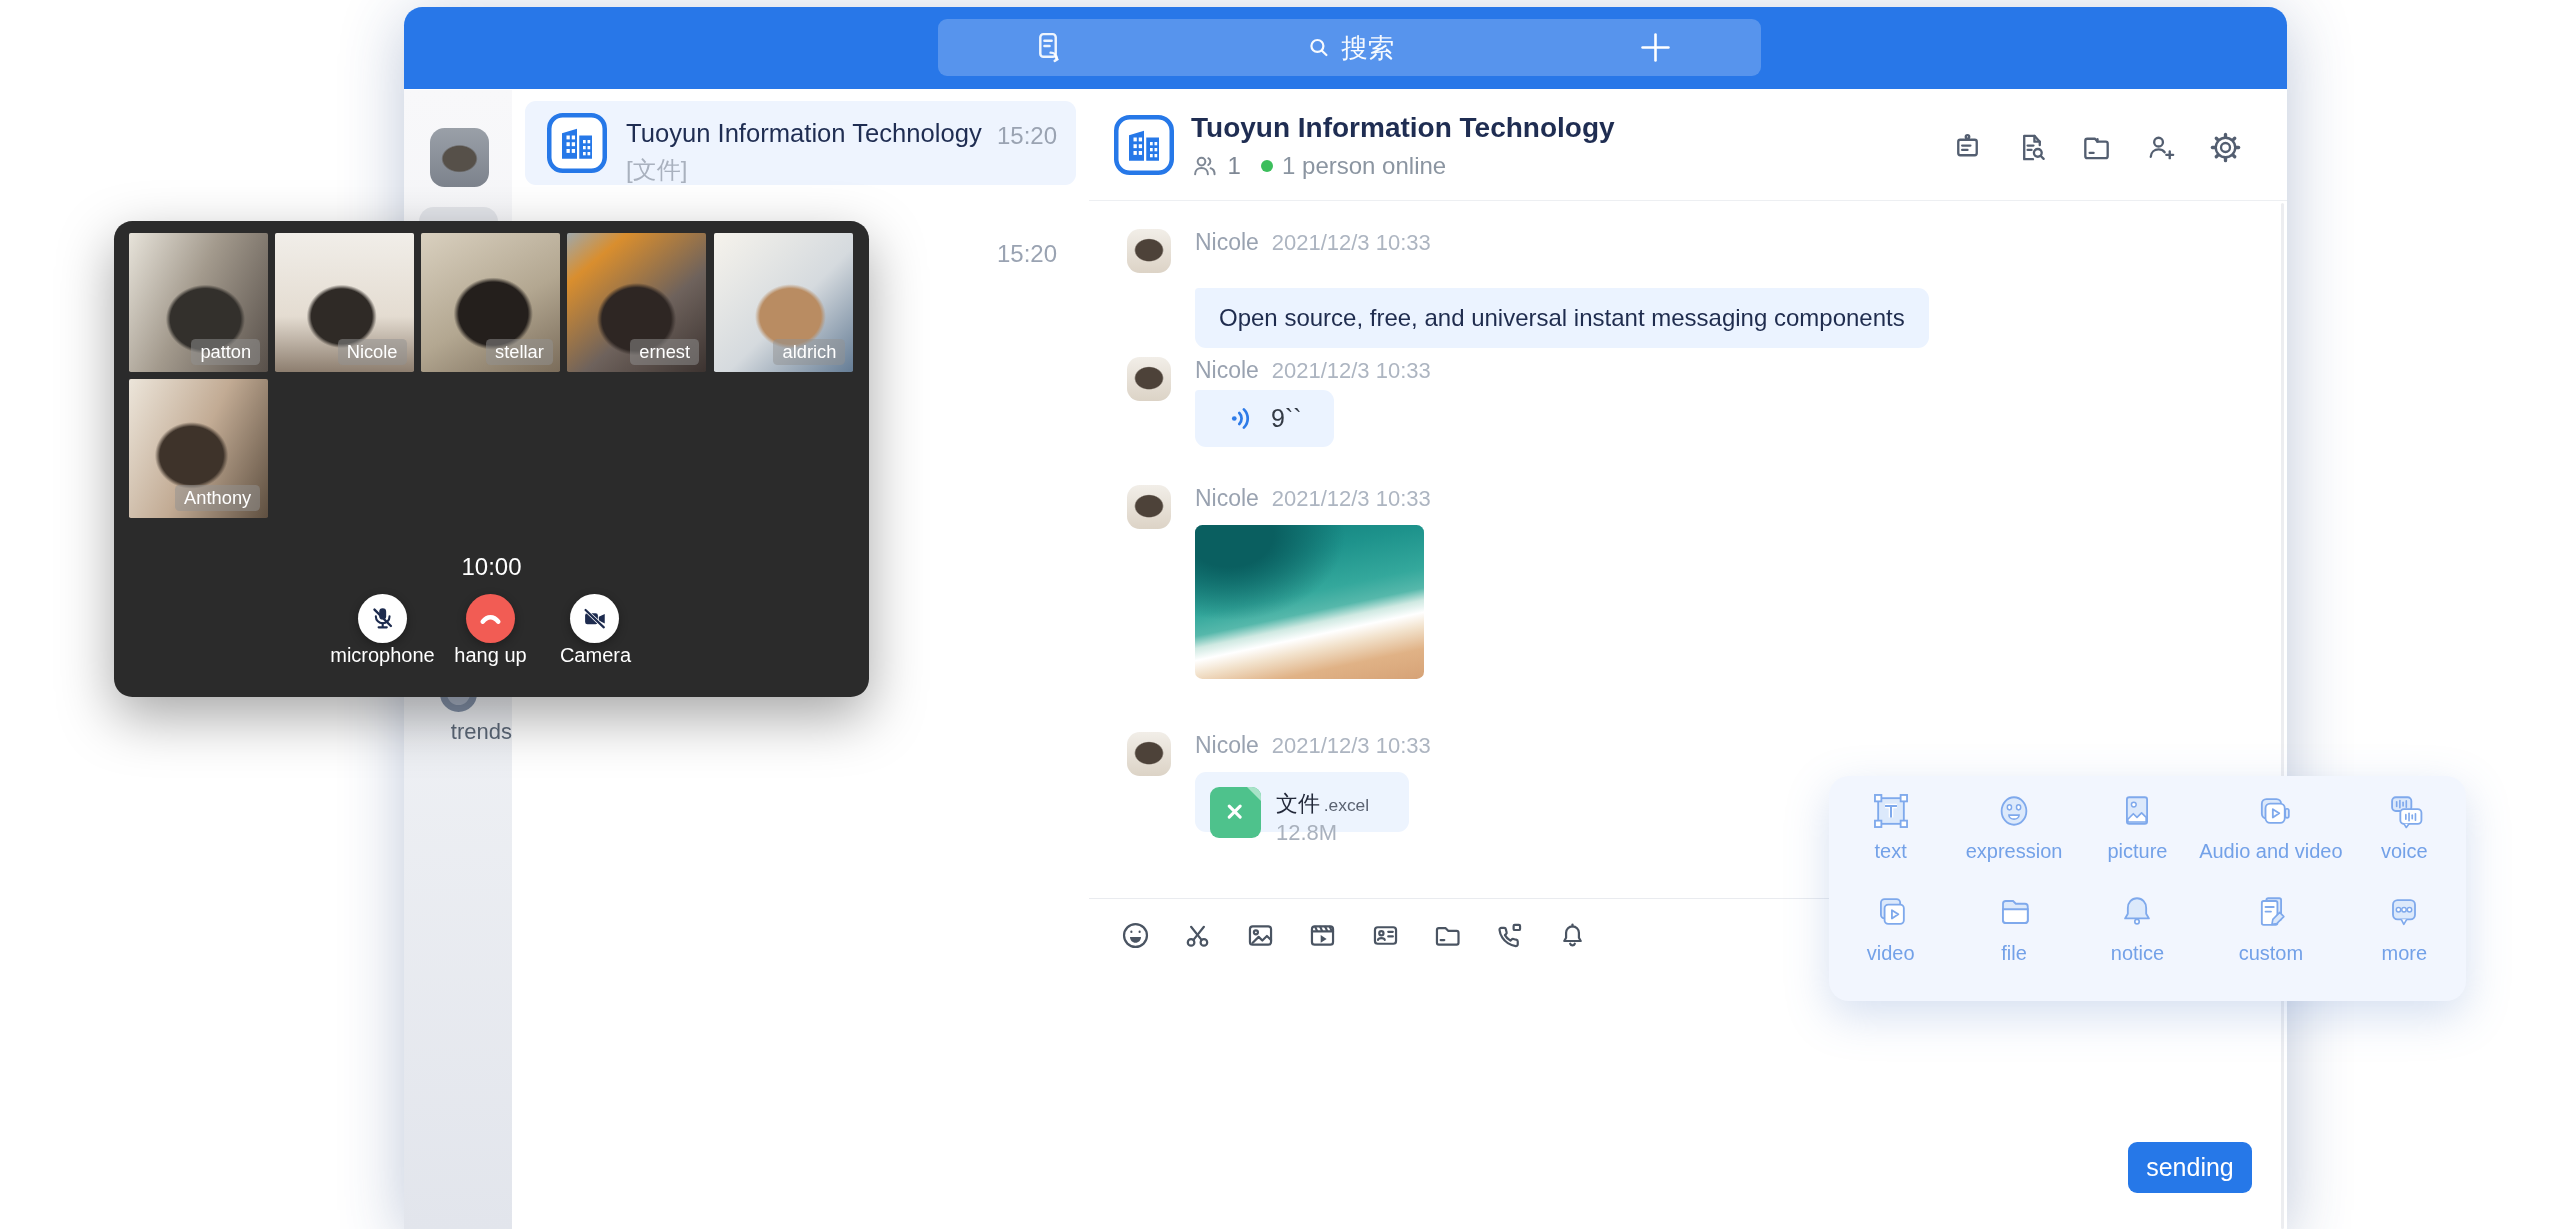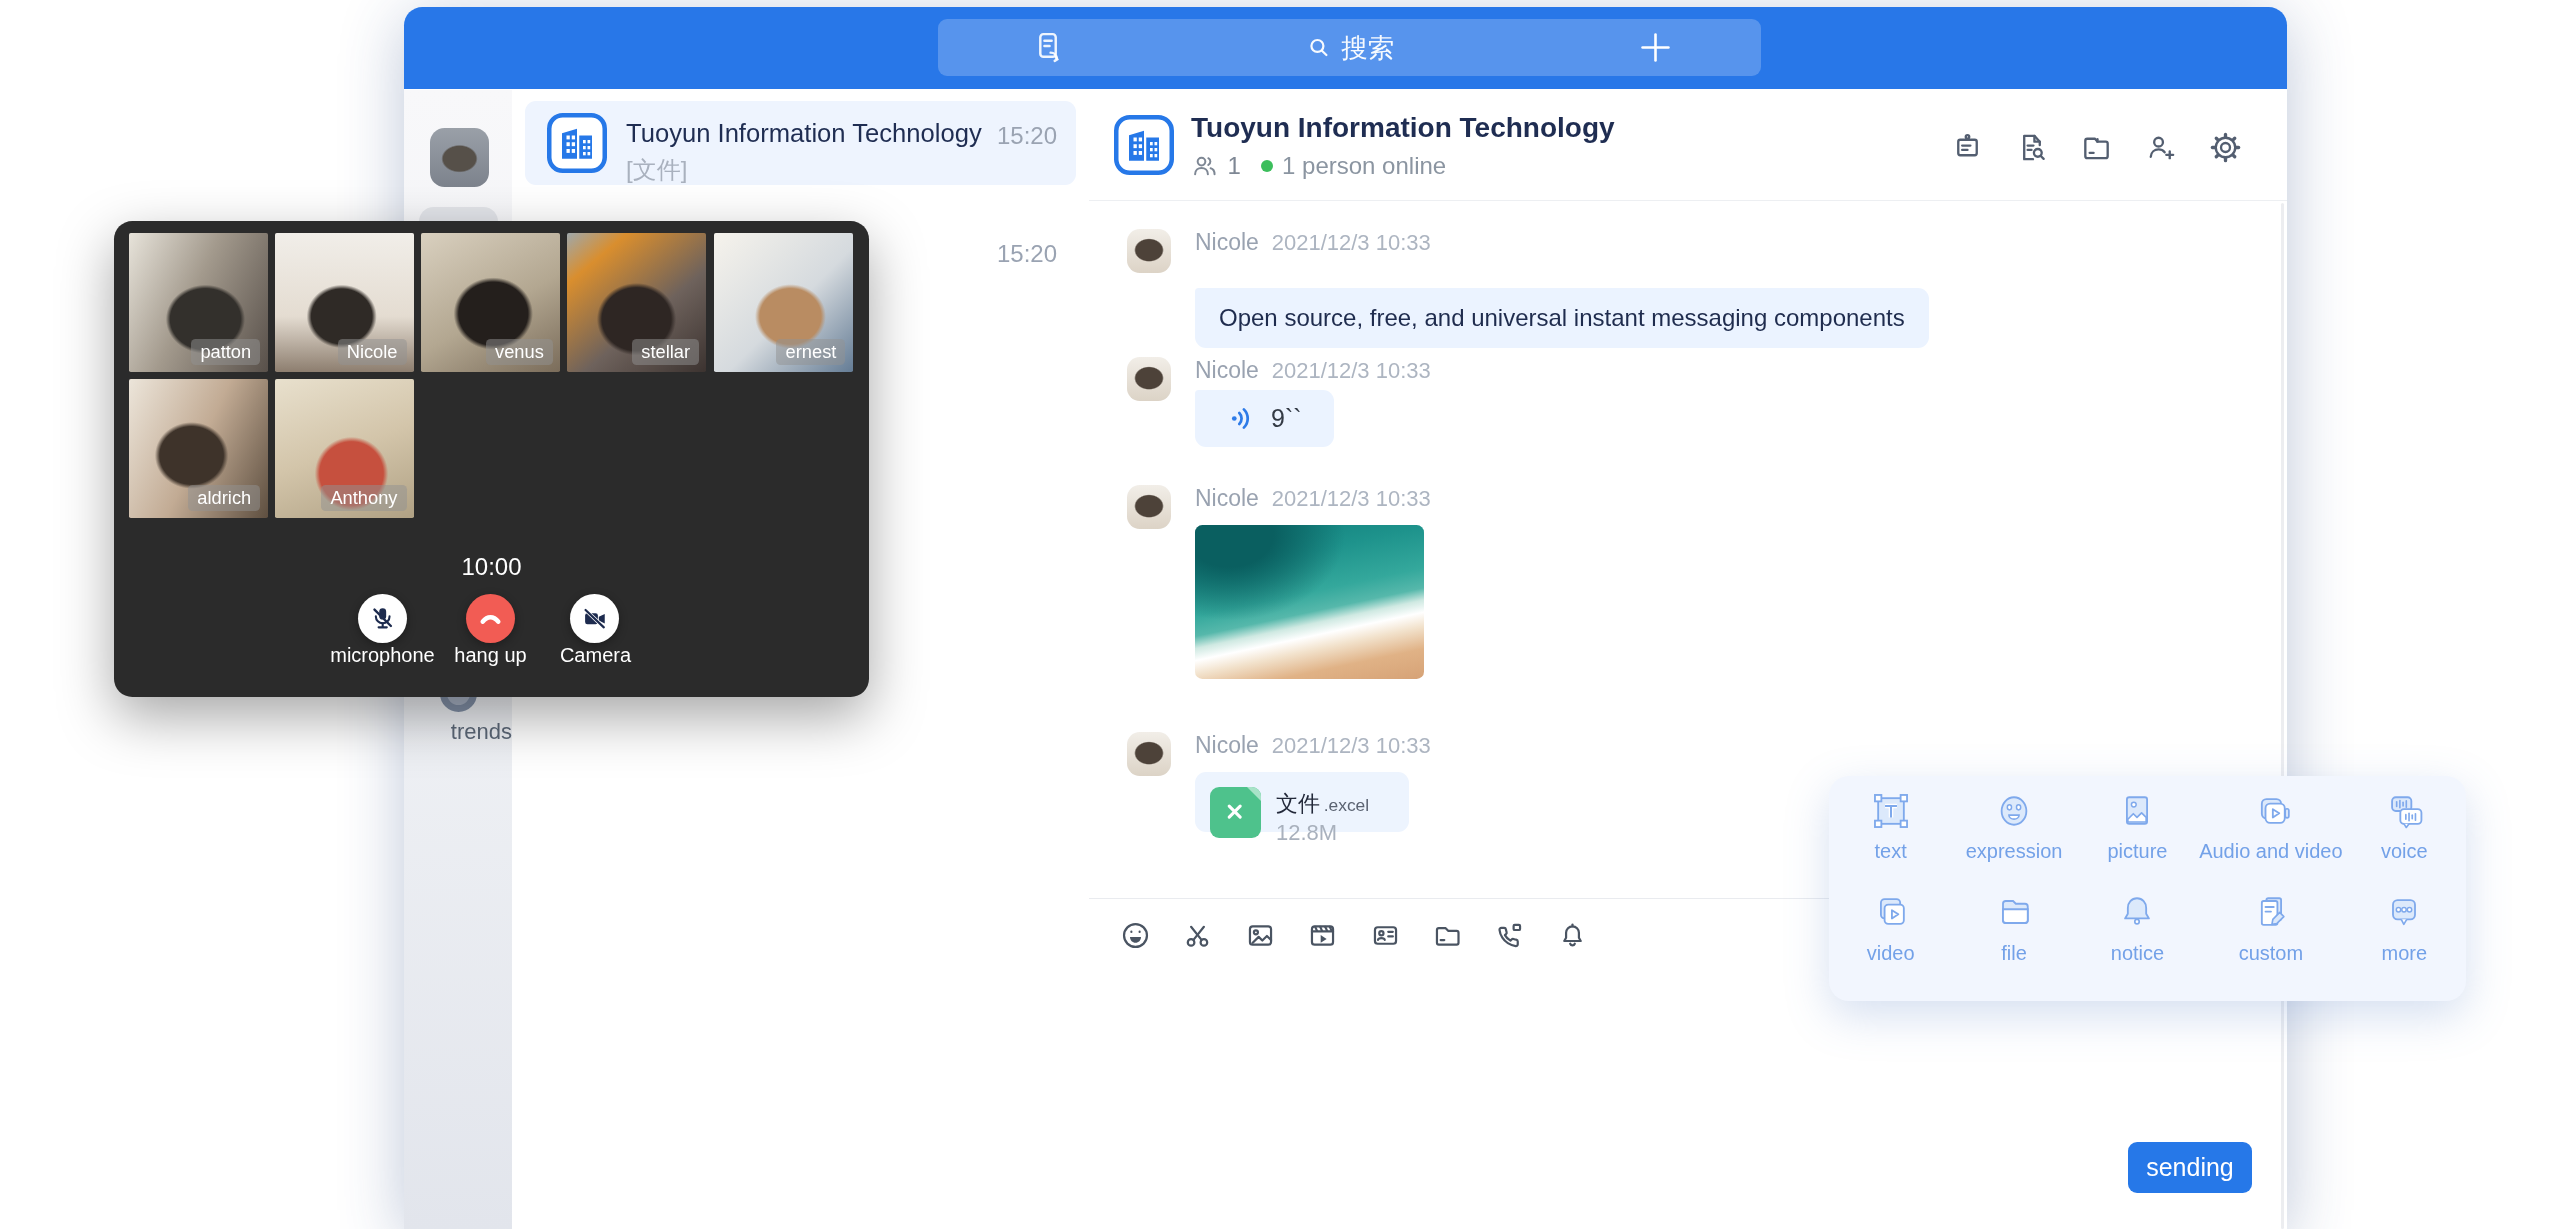--- a/index.html
+++ b/index.html
@@ -190,23 +190,20 @@
 
   <div class="abs call-overlay">
     <div class="tiles">
       <div class="tile">
           <span class="pname">patton</span>
         </div>
       <div class="tile">
           <span class="pname">Nicole</span>
         </div>
       <div class="tile">
-          <span class="pname">venus</span>
-        </div>
-      <div class="tile">
           <span class="pname">stellar</span>
         </div>
       <div class="tile">
           <span class="pname">ernest</span>
         </div>
       <div class="tile">
           <span class="pname">aldrich</span>
         </div>
       <div class="tile">
           <span class="pname">Anthony</span>

